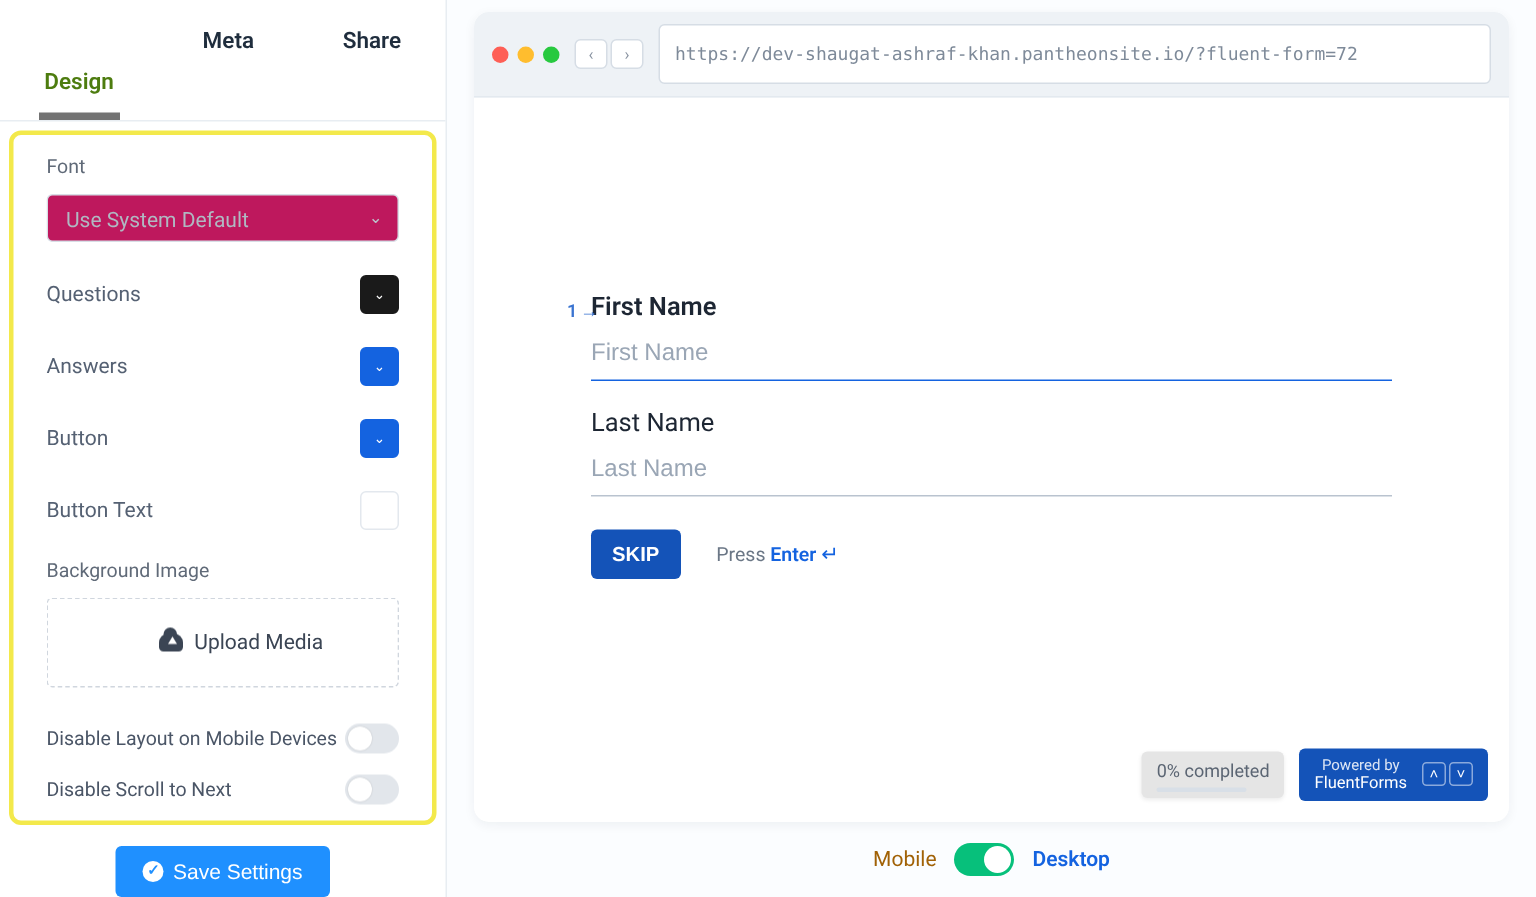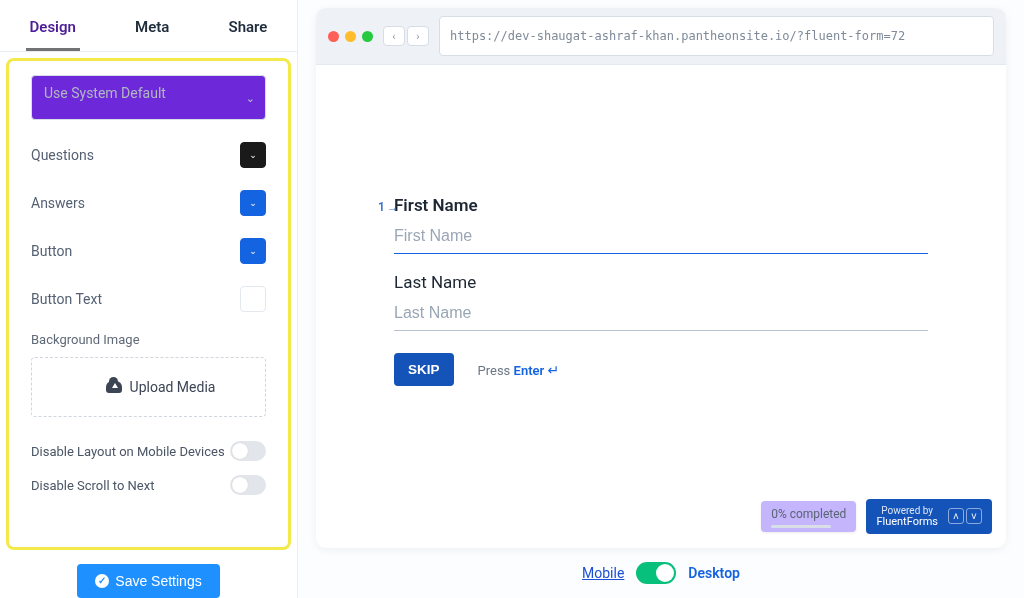--- a/index.html
+++ b/index.html
@@ -2,24 +2,24 @@
 <html><head>
 <meta charset="utf-8">
 <style>
   * { box-sizing: border-box; margin: 0; padding: 0; }
   html, body { width: 1024px; height: 598px; font-family: -apple-system, BlinkMacSystemFont, "Segoe UI", Roboto, Arial, sans-serif; background:#fbfdff; }
   .app { display:flex; height:598px; }
   
   .sidebar { width:298px; background:#fff; border-right:1px solid #e8edf2; display:flex; flex-direction:column; }
   .tabs { display:flex; justify-content:space-around; padding:10px 0 0 0; border-bottom:1px solid #e8edf2; }
   .tab { font-size:15px; font-weight:600; color:#1f2d3d; padding:8px 4px 12px 4px; cursor:pointer; }
-  .tab.active { color:#4c1d95; border-bottom:3px solid #737373; }
+  .tab.active { color:#4d7c0f; border-bottom:5px solid #737373;margin-top:27px; }
   .panel-outline { border:3px solid #f3e94b; border-radius:8px; margin:6px 6px 0 6px; padding:14px 22px 14px 22px; flex:1; overflow:auto; }
   .label { font-size:13px; color:#606a78; margin-bottom:10px; display:block; }
-  .select { width:100%; border:1px solid #d8dee6; border-radius:4px; padding:9px 30px 18px 12px; color:#b0b8c2; font-size:14px; position:relative; background:#6d28d9; }
+  .select { width:100%; border:1px solid #d8dee6; border-radius:4px; padding:9px 30px 5px 12px; color:#b0b8c2; font-size:14px; position:relative; background:#be185d; }
   .select-chevron { position:absolute; right:10px; top:50%; transform:translateY(-50%); font-size:11px; color:#bcc3cc; }
   .row { display:flex; align-items:center; justify-content:space-between; margin-top:22px; }
   .row .row-label { font-size:14px; color:#556173; }
   .swatch { width:26px; height:26px; border-radius:4px; border:1px solid #e3e8ee; display:flex; align-items:center; justify-content:center; cursor:pointer; }
   .swatch.dark { background:#1a1a1a; border-color:#1a1a1a; }
   .swatch.blue { background:#1463e0; border-color:#1463e0; }
   .swatch.white { background:#fff; }
   .swatch .chev { font-size:9px; color:#fff; }
   .upload { margin-top:10px; border:1px dashed #d0d6de; border-radius:4px; height:60px; display:flex; align-items:center; justify-content:center; gap:8px; color:#3b4554; font-size:14px; cursor:pointer;padding-left:24px; }
   .cloud-icon { width:16px; height:12px; background:#3b4554; border-radius:6px 6px 3px 3px; position:relative; }
@@ -52,47 +52,48 @@
   .finput::placeholder{color:#9aa6b5;}
   .finput.active{border-bottom:1.5px solid #1463e0;}
   .field+.field{margin-top:18px;}
   .actions{margin-top:22px;display:flex;align-items:center;gap:24px;}
   .skip{background:#1453b8;color:#fff;border:none;border-radius:4px;font-size:13.5px;font-weight:600;padding:9px 14px;cursor:pointer;}
   .hint{font-size:13px;color:#6b7786;}
   .hint b{color:#1463e0;font-weight:600;}
   .enter-glyph{color:#1463e0;font-size:14px;}
 
   .footer{position:absolute;right:14px;bottom:14px;display:flex;gap:10px;align-items:center;}
-  .progress{background:#c4b5fd;border-radius:4px;padding:6px 10px 4px 10px;font-size:12px;color:#5b6573;box-shadow:0 1px 3px rgba(0,0,0,.08);}
+  .progress{background:#e5e5e5;border-radius:4px;padding:6px 10px 4px 10px;font-size:12px;color:#5b6573;box-shadow:0 1px 3px rgba(0,0,0,.08);}
   .progress .bar{height:3px;width:60px;background:#d8dfe7;border-radius:2px;margin-top:4px;}
   .powered{background:#1453b8;color:#fff;border-radius:4px;padding:6px 10px;font-size:11px;display:flex;align-items:center;gap:10px;cursor:pointer;}
   .pw-text{line-height:1.1;}
   .pw-text .sm{font-size:10px;opacity:.85;display:block;text-align:center;}
   .chev-ud{display:flex;gap:2px;}
   .chev-ud span{width:16px;height:16px;border:1px solid rgba(255,255,255,.5);border-radius:3px;display:flex;align-items:center;justify-content:center;font-size:10px;}
 
   .device-toggle{display:flex;align-items:center;justify-content:center;gap:12px;padding:14px 0;font-size:14px;}
-  .device-toggle .m{color:#1d4ed8;text-decoration:underline;}
+  .device-toggle .m{color:#a16207;}
   .device-toggle .d{color:#1463e0;font-weight:600;}
   .dtog{width:40px;height:22px;border-radius:12px;background:#07c07b;position:relative;cursor:pointer;}
   .dtog .knob{position:absolute;top:2px;left:20px;width:18px;height:18px;border-radius:50%;background:#fff;}
 </style>
 </head>
 <body>
 
 <div class="app">
 
   <aside class="sidebar">
     <div class="tabs">
       <div class="tab active">Design</div>
       <div class="tab">Meta</div>
       <div class="tab">Share</div>
     </div>
 
     <div class="panel-outline">
+      <span class="label">Font</span>
       <div class="select" style="position:relative;">
         <span>Use System Default</span>
         <span class="select-chevron">⌄</span>
       </div>
 
       <div class="row">
         <span class="row-label">Questions</span>
         <div class="swatch dark">
             <span class="chev">⌄</span>
           </div>

